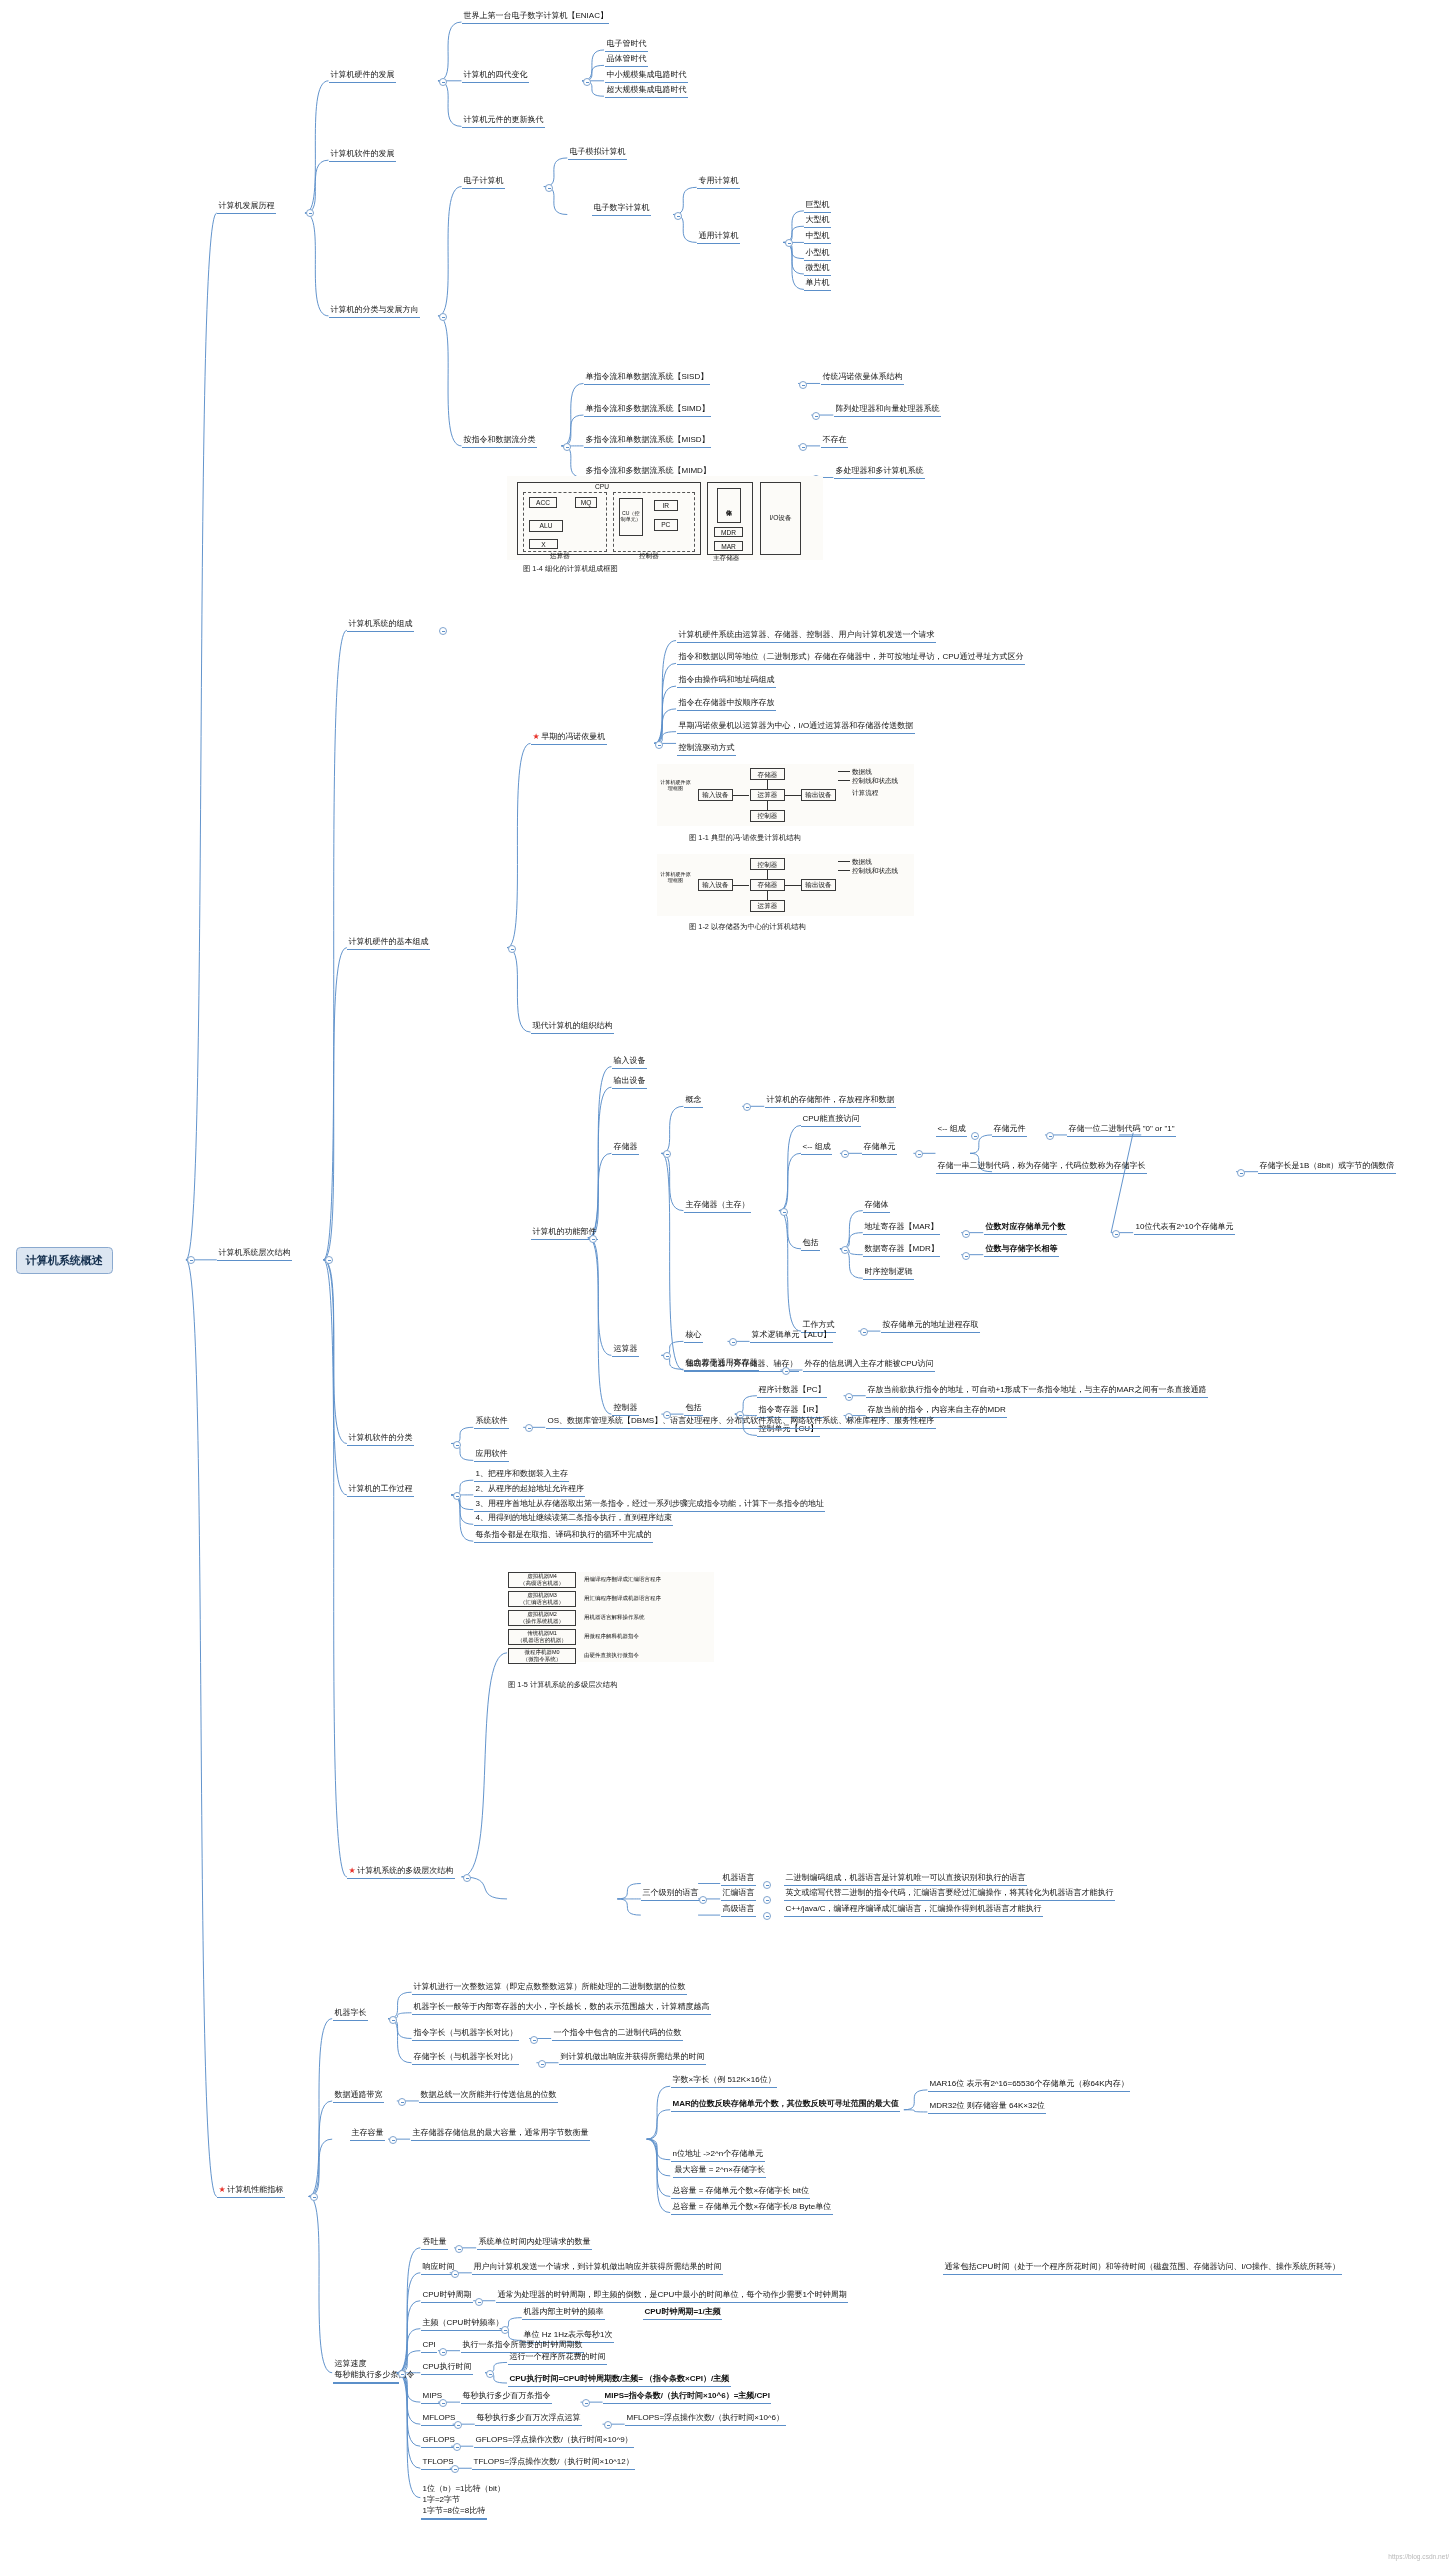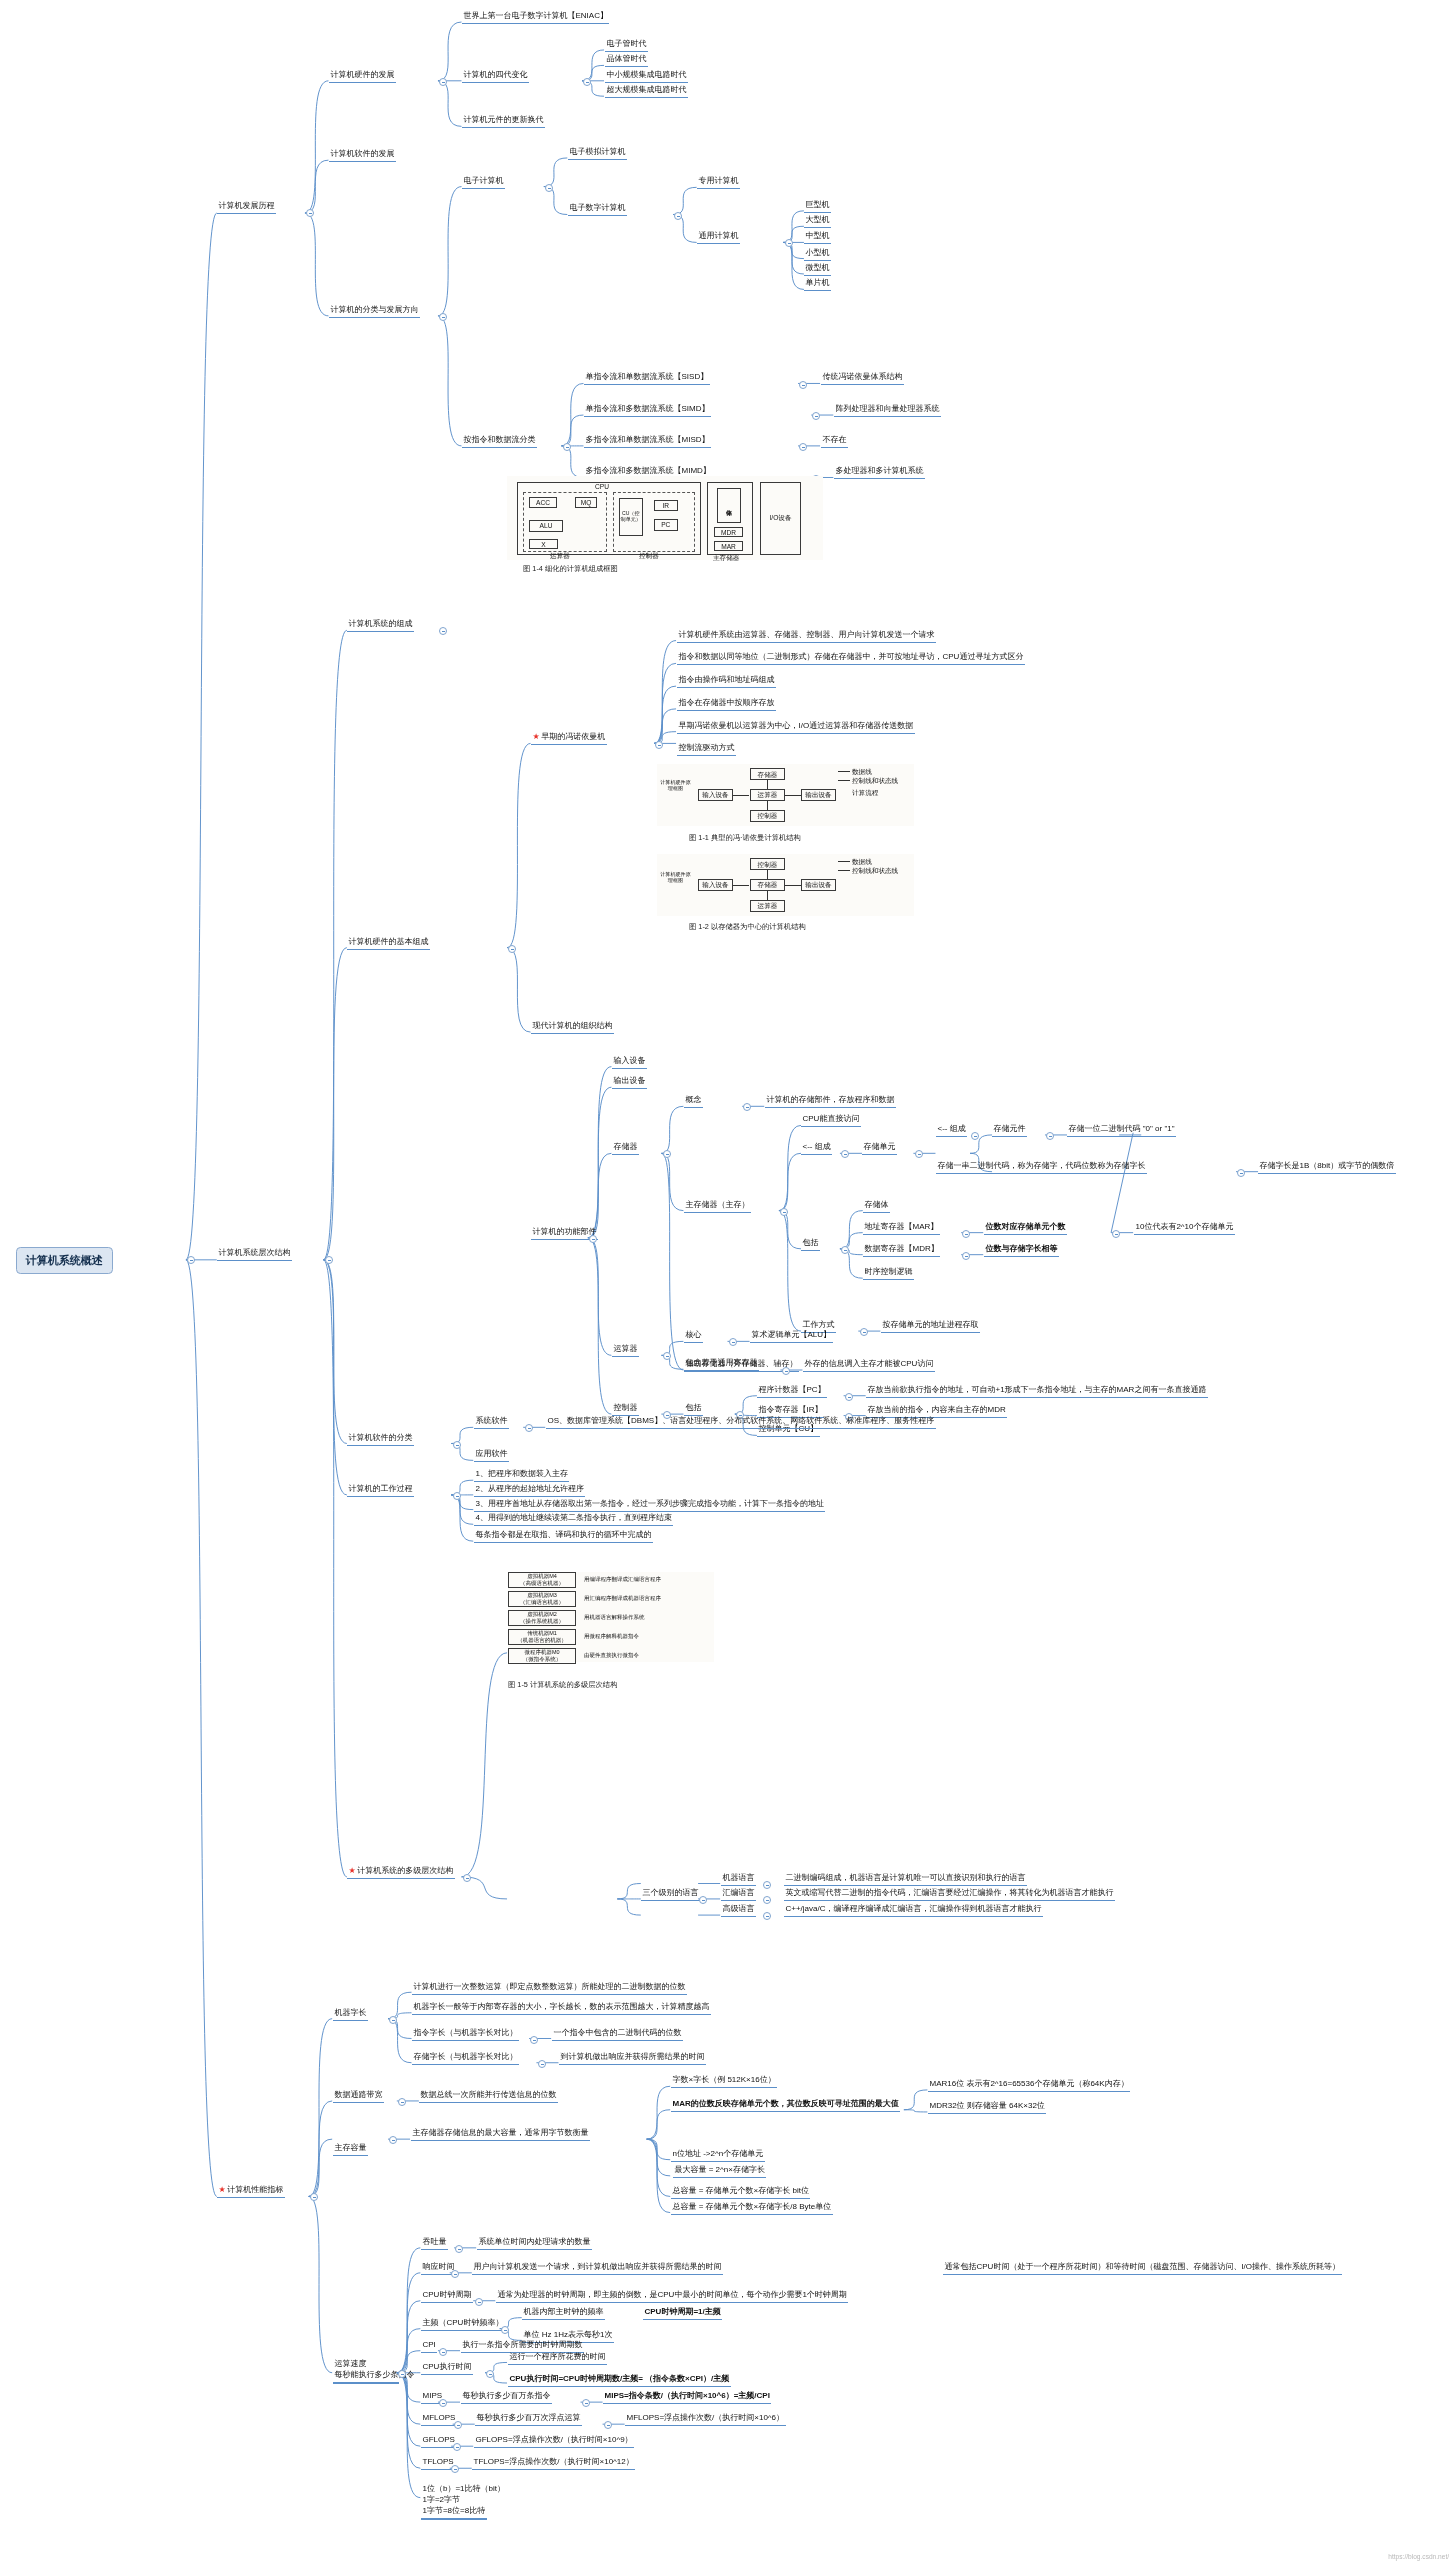--- a/index.html
+++ b/index.html
@@ -268,21 +268,21 @@
 <div class="node" style="left:605px;top:54px;">晶体管时代</div>
 <div class="node" style="left:605px;top:70px;">中小规模集成电路时代</div>
 <div class="node" style="left:605px;top:85px;">超大规模集成电路时代</div>
 
 <div class="node" style="left:462px;top:176px;">电子计算机</div>
 <span class="tg" style="left:545px;top:184px;"></span>
 <div class="node" style="left:462px;top:435px;">按指令和数据流分类</div>
 <span class="tg" style="left:563px;top:443px;"></span>
 
 <div class="node" style="left:568px;top:147px;">电子模拟计算机</div>
-<div class="node" style="left:568px;top:203px;">电子数字计算机</div>
+<div class="node" style="left:592px;top:203px;">电子数字计算机</div>
 <span class="tg" style="left:674px;top:212px;"></span>
 
 <div class="node" style="left:697px;top:176px;">专用计算机</div>
 <div class="node" style="left:697px;top:231px;">通用计算机</div>
 <span class="tg" style="left:785px;top:239px;"></span>
 
 <div class="node" style="left:804px;top:200px;">巨型机</div>
 <div class="node" style="left:804px;top:215px;">大型机</div>
 <div class="node" style="left:804px;top:231px;">中型机</div>
 <div class="node" style="left:804px;top:248px;">小型机</div>
@@ -523,21 +523,21 @@
 <div class="node" style="left:217px;top:2185px;">
   <span class="star">★</span><span>计算机性能指标</span>
 </div>
 <span class="tg" style="left:310px;top:2193px;"></span>
 
 <div class="node" style="left:333px;top:2008px;">机器字长</div>
 <span class="tg" style="left:389px;top:2016px;"></span>
 <div class="node" style="left:333px;top:2090px;">数据通路带宽</div>
 <span class="tg" style="left:398px;top:2098px;"></span>
 <div class="node" style="left:419px;top:2090px;">数据总线一次所能并行传送信息的位数</div>
-<div class="node" style="left:333px;top:2128px;margin-top:15px;">主存容量</div>
+<div class="node" style="left:350px;top:2128px;">主存容量</div>
 <span class="tg" style="left:389px;top:2136px;"></span>
 <div class="node" style="left:411px;top:2128px;">主存储器存储信息的最大容量，通常用字节数衡量</div>
 
 <div class="node nb" style="left:333px;top:2358px;line-height:11px;">
   <span class="ml">运算速度</span>
   <span class="ml">每秒能执行多少条指令</span>
 </div>
 <div style="position:absolute;left:333px;top:2382px;width:66px;height:1.8px;background:#5b8fc9;"></div>
 <span class="tg" style="left:398px;top:2370px;"></span>
 

